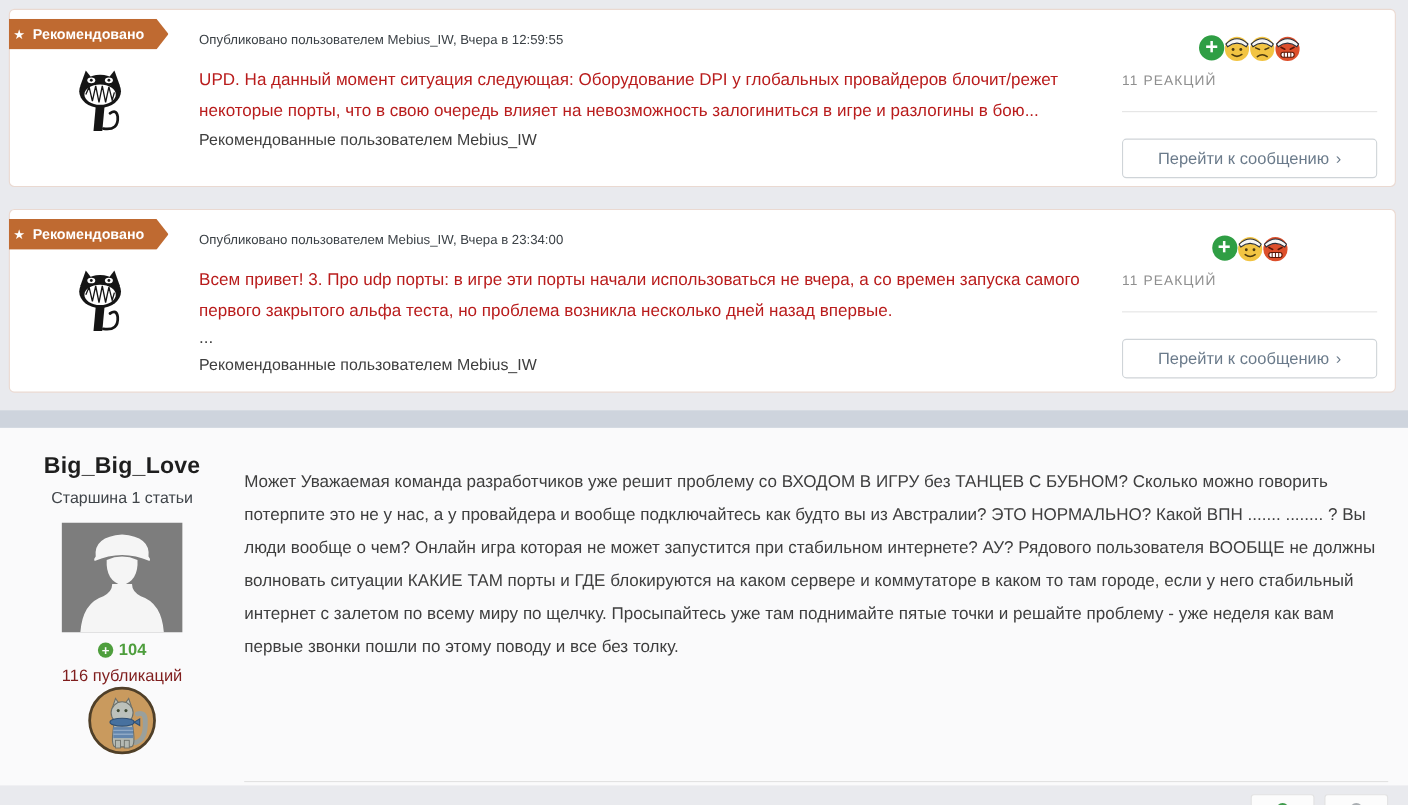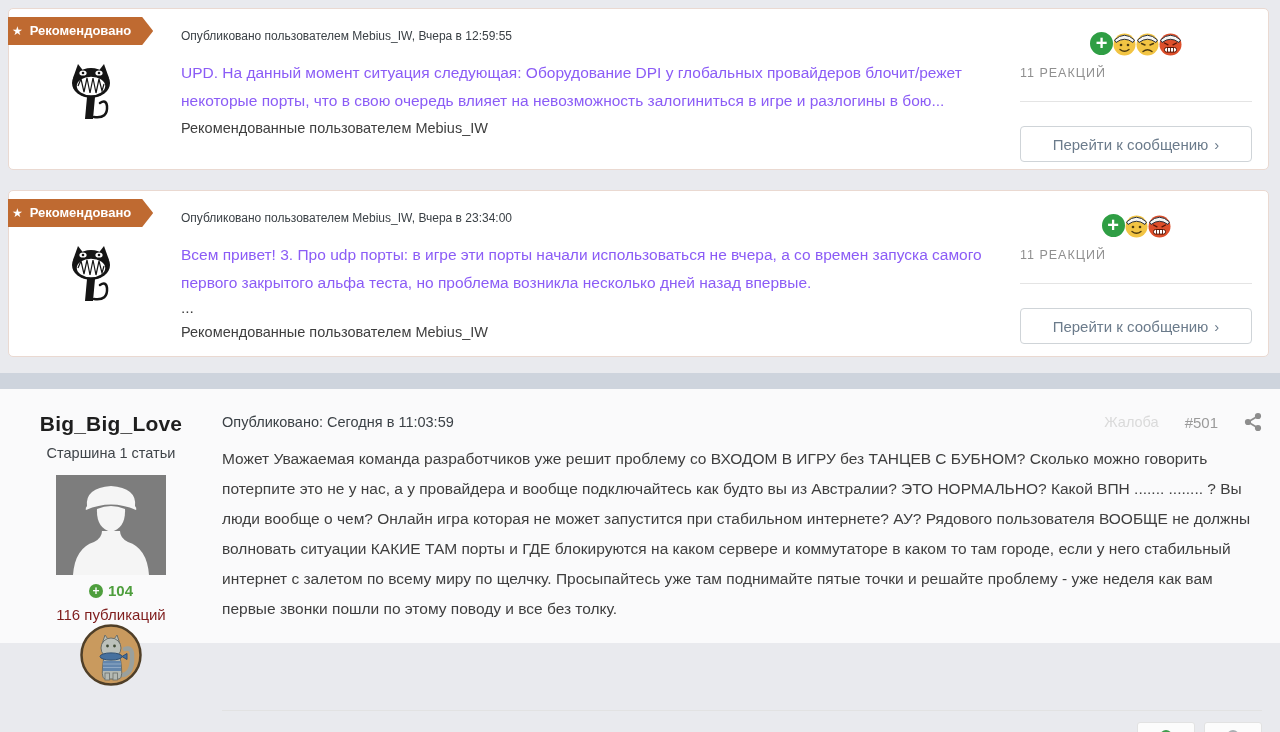--- a/index.html
+++ b/index.html
@@ -40,21 +40,21 @@
 
   .rec-left {
     width: 164px;
     flex-shrink: 0;
     display: flex;
     justify-content: center;
     padding-top: 52px;
   }
   .rec-main { flex: 1; padding: 20px 20px 0 8px; min-width: 0; }
   .rec-meta { font-size: 12px; color: #3b4146; margin-bottom: 16px; }
-  .rec-body { font-size: 15.5px; line-height: 28px; color: #8b5cf6; max-width: 850px; }
+  .rec-body { font-size: 15.5px; line-height: 28px; color: #b91c1c; max-width: 850px; }
   .rec-ellipsis { font-size: 15.5px; line-height: 22px; color: #3e3e3e; }
   .rec-footer { font-size: 14.5px; line-height: 26px; color: #3e3e3e; }
 
   .rec-right { width: 232px; flex-shrink: 0; margin-right: 16px; padding-top: 20px; }
   .reactions-row { display: flex; justify-content: center; align-items: center; height: 28px; }
   .reaction { width: 27px; height: 27px; border-radius: 50%; flex-shrink: 0; position: relative; }
   .reaction + .reaction { margin-left: -4px; }
   .reaction.plus {
     background: #2f9e44;
     border: 2px solid #ffffff;
@@ -82,21 +82,21 @@
     font-family: inherit;
     cursor: pointer;
   }
   .goto-btn .chev { margin-left: 6px; }
 
   
   .gap-strip { height: 16px; }
   .section-band { height: 16px; background: #ced4dd; }
 
   
-  .post { background: #fafafb; height: 254px; display: flex; position: relative; }
+  .post { background: #fafafb; height: 325px; display: flex; position: relative; }
   .post-author { width: 222px; flex-shrink: 0; text-align: center; padding-top: 23px; }
   .author-name { font-size: 21px; font-weight: bold; color: #1e1e1e; letter-spacing: 0.2px; }
   .author-rank { font-size: 14.5px; color: #3f4449; margin-top: 9px; }
   .author-avatar { margin: 14px auto 0; width: 110px; height: 100px; display: block; }
   .author-group { font-size: 15px; color: #3a3a3a; margin-top: 13px; }
   .author-rep { margin-top: 7px; font-size: 15px; font-weight: bold; color: #4e9e3d;
                 display: flex; align-items: center; justify-content: center; gap: 5px; }
   .rep-circle { width: 14px; height: 14px; border-radius: 50%; background: #4e9e3d; color: #fafafb;
                 display: inline-flex; align-items: center; justify-content: center;
                 font-size: 12px; font-weight: bold; line-height: 1; }
@@ -295,35 +295,20 @@
           <circle cx="32" cy="25" r="10" fill="#bcc1bb" stroke="#6b6f6a" stroke-width="1"></circle>
           <circle cx="28.5" cy="23" r="1.4" fill="#3f4a35"></circle>
           <circle cx="35.5" cy="23" r="1.4" fill="#3f4a35"></circle>
           <ellipse cx="32" cy="33.5" rx="11" ry="3.6" fill="#47719f" stroke="#2e4f74" stroke-width="1"></ellipse>
           <polygon points="43,33.5 48,30.5 48,36.5" fill="#47719f" stroke="#2e4f74" stroke-width="1"></polygon>
         </svg>
       </span>
     </aside>
 
     <div class="post-main">
-      <div class="post-header">
-        <span class="post-meta">Опубликовано: Сегодня в 11:03:59</span>
-        <span class="post-header-right">
-          <span class="report-link">Жалоба</span>
-          <span class="post-number">#501</span>
-          <span class="share-icon">
-            <svg width="18" height="20" viewBox="0 0 18 20">
-              <circle cx="14" cy="4" r="3.1" fill="#8d8d8d"></circle>
-              <circle cx="4" cy="10" r="3.1" fill="#8d8d8d"></circle>
-              <circle cx="14" cy="16" r="3.1" fill="#8d8d8d"></circle>
-              <path d="M4 10 L14 4 M4 10 L14 16" stroke="#8d8d8d" stroke-width="1.8"></path>
-            </svg>
-          </span>
-        </span>
-      </div>
       <div class="post-body">Может Уважаемая команда разработчиков уже решит проблему со ВХОДОМ В ИГРУ без ТАНЦЕВ С БУБНОМ? Сколько можно говорить потерпите это не у нас, а у провайдера и вообще подключайтесь как будто вы из Австралии? ЭТО НОРМАЛЬНО? Какой ВПН ....... ........ ? Вы люди вообще о чем? Онлайн игра которая не может запустится при стабильном интернете? АУ? Рядового пользователя ВООБЩЕ не должны волновать ситуации КАКИЕ ТАМ порты и ГДЕ блокируются на каком сервере и коммутаторе в каком то там городе, если у него стабильный интернет с залетом по всему миру по щелчку. Просыпайтесь уже там поднимайте пятые точки и решайте проблему - уже неделя как вам первые звонки пошли по этому поводу и все без толку.</div>
       <div class="post-bottom">
         <hr class="post-bottom-divider">
         <div class="mini-btn-row">
           <span class="mini-btn">
               <span class="mini-dot green"></span>
             </span>
           <span class="mini-btn">
               <span class="mini-dot gray"></span>
             </span>

